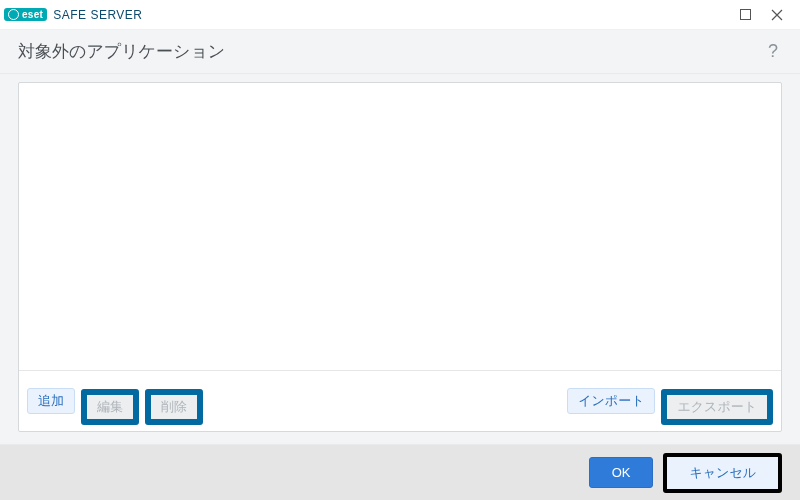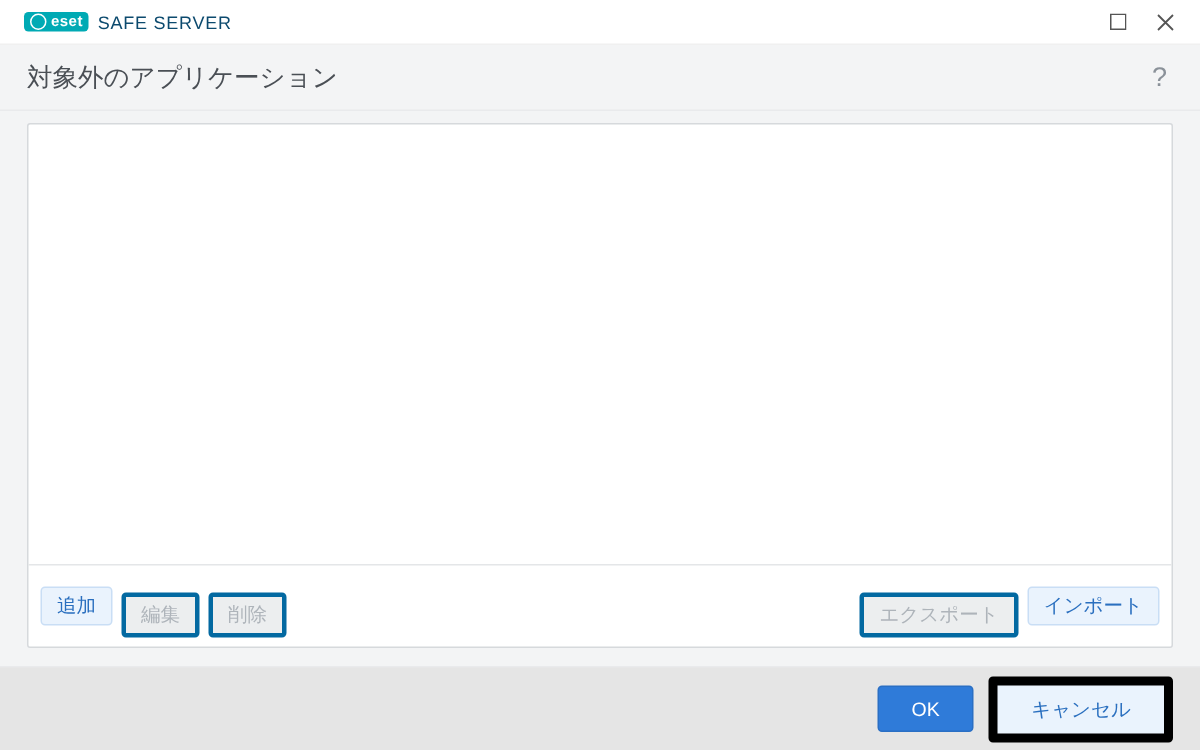--- a/index.html
+++ b/index.html
@@ -9,21 +9,21 @@
     background: #fff;
     width: 800px;
     height: 500px;
     overflow: hidden;
     color: #333;
   }
   .titlebar {
     height: 30px;
     display: flex;
     align-items: center;
-    padding: 0 8px 0 16px;
+    padding: 0 8px 0 4px;
     background: #fff;
     border-bottom: 1px solid #f0f0f0;
   }
   .brand {
     display: flex;
     align-items: center;
     gap: 6px;
   }
   .brand-logo {
     background: #00aab4;
@@ -110,21 +110,21 @@
     border: 1px solid transparent;
   }
   .pill.blue-outline {
     background: #eaf3fd;
     border: 1px solid #c9def5;
     color: #2a6fbf;
   }
   .pill.disabled {
     background: #eceeef;
     color: #aeb4ba;
-    border: 3px solid #0369a1;
+    border: 6px solid #0369a1;
     cursor: default;
     margin-top: 12px;
   }
   .footer {
     height: 56px;
     background: #e5e5e5;
     border-top: 1px solid #e9eaec;
     display: flex;
     align-items: center;
     justify-content: flex-end;
@@ -139,21 +139,21 @@
     border: 1px solid transparent;
   }
   .btn.primary {
     background: #2f7bd9;
     color: #fff;
     border-color: #2a6fc4;
   }
   .btn.secondary {
     background: #eaf3fd;
     color: #2a6fbf;
-    border: 6px solid #000000;
+    border: 4px solid #000000;
   }
 </style>
 </head>
 <body>
 
 <div class="titlebar">
   <div class="brand">
     <span class="brand-logo">eset</span>
     <span class="brand-name">SAFE SERVER</span>
   </div>
@@ -179,22 +179,22 @@
 </div>
 
 <div class="body">
   <div class="list-box">
     <div class="list-content"></div>
     <div class="list-toolbar">
       <span class="pill blue-outline">追加</span>
       <span class="pill disabled">編集</span>
       <span class="pill disabled">削除</span>
       <div class="tbar-spacer"></div>
+      <span class="pill blue-outline">インポート</span>
       <span class="pill disabled">エクスポート</span>
-      <span class="pill blue-outline">インポート</span>
     </div>
   </div>
 </div>
 
 <div class="footer">
   <div class="btn primary">OK</div>
   <div class="btn secondary">キャンセル</div>
 </div>
 
 </body></html>

